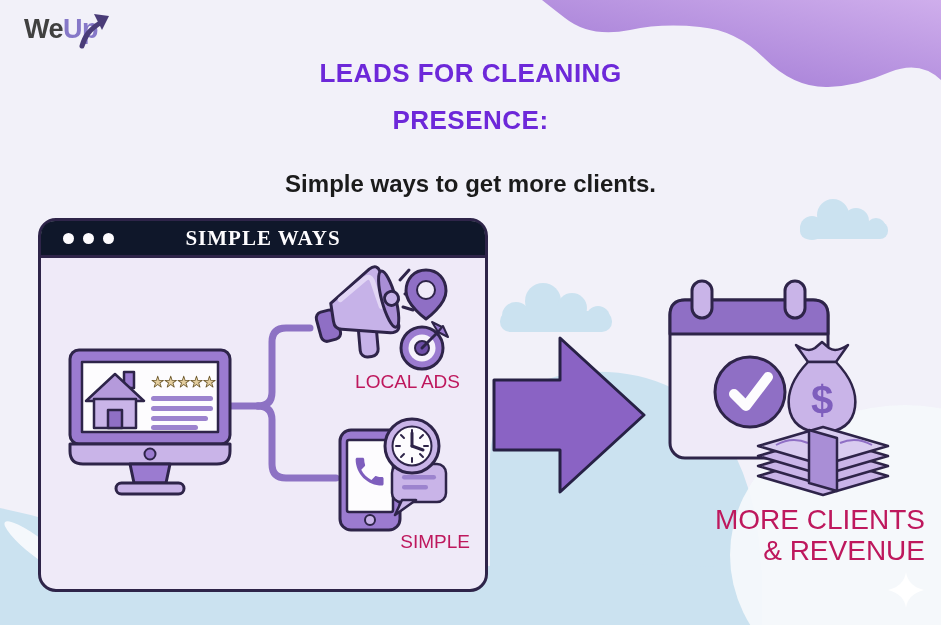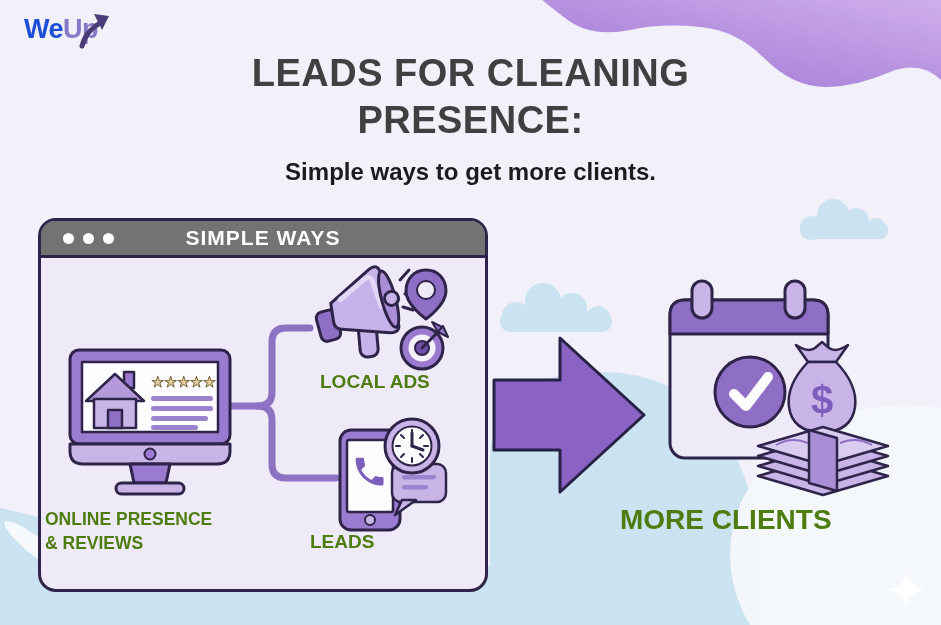--- a/index.html
+++ b/index.html
@@ -2,40 +2,40 @@
 <html><head>
 <meta charset="utf-8">
 <style>
   * { margin:0; padding:0; box-sizing:border-box; }
   body { width:941px; height:625px; overflow:hidden; font-family:"Liberation Sans", sans-serif; }
   .stage { position:relative; width:941px; height:625px; background:#F2F1F9; overflow:hidden; }
   svg.layer { position:absolute; left:0; top:0; pointer-events:none; }
 
   
   .logo { position:absolute; left:24px; top:14px; font-weight:bold; font-size:27px; letter-spacing:-0.5px; }
-  .logo .we { color:#1d4ed8; }
+  .logo .we { color:#404040; }
   .logo .up { color:#8678C8; }
   .logo svg { position:absolute; left:48px; top:-8px; }
 
   
   .header { position:absolute; left:0; top:50px; width:941px; text-align:center; }
-  .title { font-size:38px; line-height:47px; font-weight:800; color:#404040; letter-spacing:0.5px; }
-  .subtitle { margin-top:14px; font-size:24px; font-weight:bold; color:#1B1B1B; }
+  .title { font-size:26px; line-height:47px; font-weight:800; color:#6d28d9; letter-spacing:0.5px; }
+  .subtitle { margin-top:26px; font-size:24px; font-weight:bold; color:#1B1B1B; }
 
   
   .window { position:absolute; left:38px; top:218px; width:450px; height:374px;
             background:#EFEAF8; border:3px solid #2E2449; border-radius:18px; }
-  .window-bar { position:relative; height:37px; background:#737373; border-bottom:3px solid #2E2449;
-                border-radius:14px 14px 0 0; display:flex; align-items:center; }
+  .window-bar { position:relative; height:37px; background:#0f172a; border-bottom:3px solid #2E2449;
+                border-radius:14px 14px 0 0; display:flex; align-items:center;font-family:Liberation Serif, serif; }
   .dots { position:absolute; left:22px; display:flex; gap:9px; }
   .dot { width:11px; height:11px; border-radius:50%; background:#FDFCFE; }
   .window-title { width:100%; text-align:center; color:#FDFCFE; font-weight:800; font-size:21px; letter-spacing:1px; }
 
   
-  .lbl { position:absolute; text-align:left; color:#4d7c0f; font-weight:700; }
+  .lbl { position:absolute; text-align:right; color:#be185d; font-weight:400; }
   .lbl-online { left:45px; top:507px; width:220px; font-size:17.5px; line-height:24px; }
   .lbl-local  { left:320px; top:371px; width:140px; font-size:19px; }
   .lbl-quick  { left:310px; top:530px; width:160px; font-size:19px; line-height:24px; }
   .lbl-result { left:620px; top:504px; width:305px; font-size:28px; line-height:31px; }
 </style>
 </head>
 <body>
 
 <div class="stage">
 
@@ -216,25 +216,22 @@
       <polygon points="6,62 71,81 136,62 71,43" fill="#C9B4E8" stroke="#2E2449" stroke-width="2.5"></polygon>
       <polygon points="6,52 71,71 136,52 71,33" fill="#C9B4E8" stroke="#2E2449" stroke-width="2.5"></polygon>
       <polygon points="6,42 71,61 136,42 71,23" fill="#C9B4E8" stroke="#2E2449" stroke-width="2.5"></polygon>
       <polygon points="6,32 71,51 136,32 71,13" fill="#D9CCF0" stroke="#2E2449" stroke-width="2.5"></polygon>
       <path d="M24 31 Q40 22 56 29" fill="none" stroke="#8F6FC5" stroke-width="2"></path>
       <path d="M88 29 Q104 22 120 31" fill="none" stroke="#8F6FC5" stroke-width="2"></path>
       <path d="M57 16 L85 24 L85 77 L57 69 Z" fill="#A98ED6" stroke="#2E2449" stroke-width="2.5"></path>
     </g>
   </svg>
 
-  <div class="lbl lbl-online">
-    <div>ONLINE PRESENCE</div>
-    <div>&amp; REVIEWS</div>
-  </div>
   <div class="lbl lbl-local">LOCAL ADS</div>
   <div class="lbl lbl-quick">
-    <div>LEADS</div>
+    <div>SIMPLE</div>
   </div>
   <div class="lbl lbl-result">
     <div>MORE CLIENTS</div>
+    <div>&amp; REVENUE</div>
   </div>
 
 </div>
 
 </body></html>

